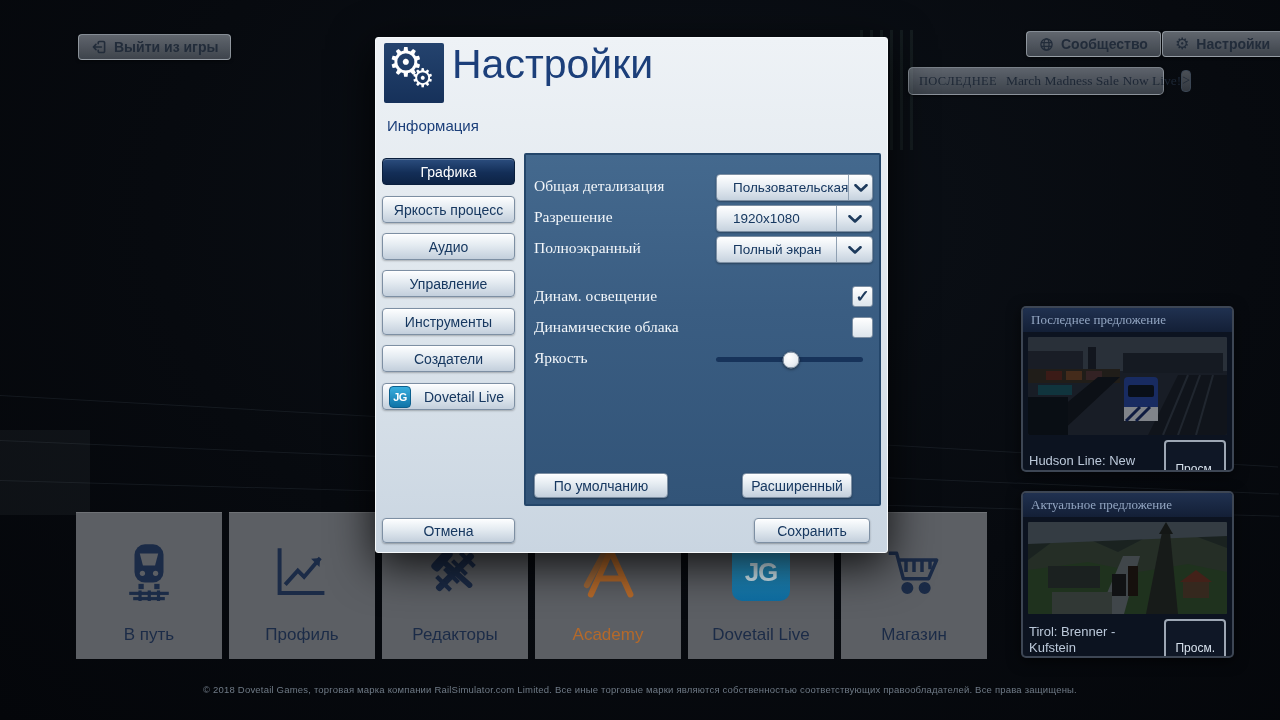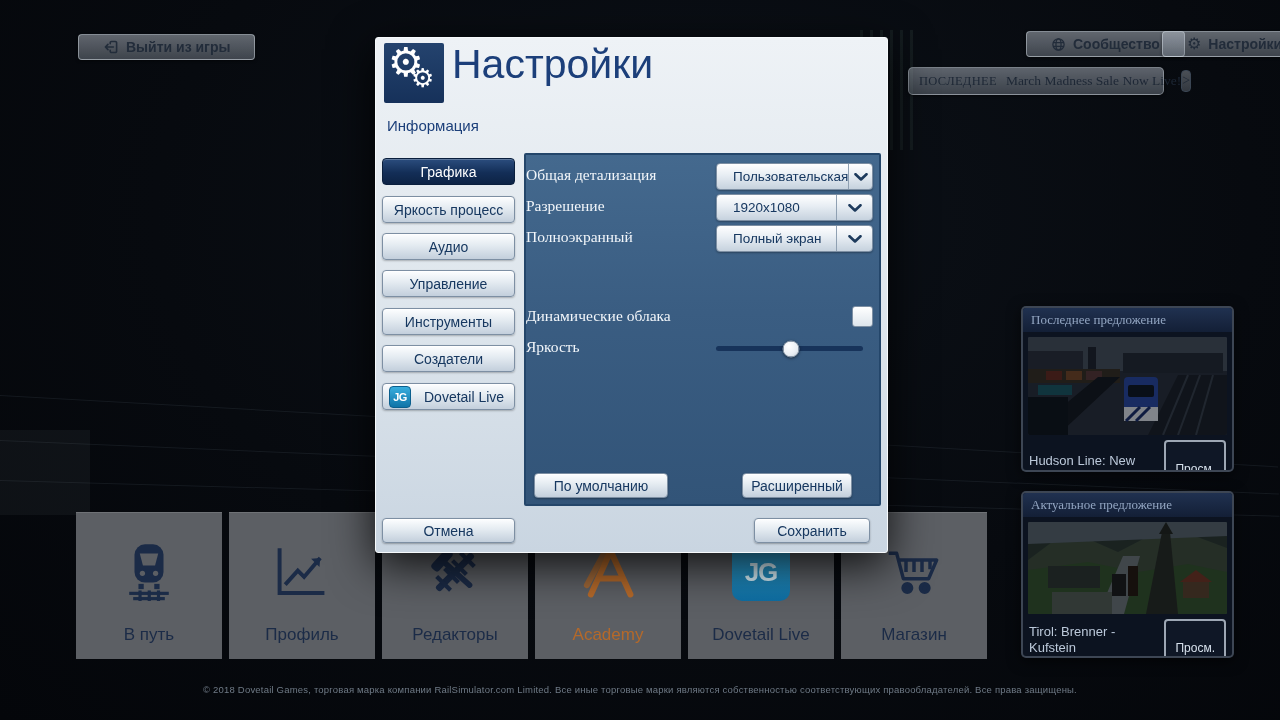--- a/index.html
+++ b/index.html
@@ -8,21 +8,21 @@
 
   #stage { position:absolute; inset:0; width:1280px; height:720px;
     background:radial-gradient(ellipse at 55% 30%, #0c1118 0%, #070a0f 55%, #04060a 100%);
     overflow:hidden; }
   .bg-wire { position:absolute; height:1px; background:rgba(150,170,190,0.10); transform-origin:left center; }
   .bg-band { position:absolute; left:0; top:430px; width:90px; height:85px; background:rgba(200,210,220,0.05); }
   .bg-struct { position:absolute; left:860px; top:30px; width:60px; height:120px;
     background:repeating-linear-gradient(90deg, rgba(120,160,140,0.10) 0 3px, transparent 3px 10px); }
 
   
-  .top-btn { position:absolute; display:flex; align-items:center; gap:7px; padding:0 24px;
+  .top-btn { position:absolute; display:flex; align-items:center; gap:7px; padding:0 12px;
     height:26px; background:linear-gradient(180deg, rgba(185,193,204,0.50), rgba(140,150,162,0.42));
     border:1px solid rgba(220,228,236,0.45); border-radius:4px;
     color:#222c3a; font-size:14px; font-weight:bold; cursor:pointer;
     box-shadow:0 1px 3px rgba(0,0,0,0.5); }
   .top-btn svg { display:block; }
 
   #news-banner { position:absolute; left:908px; top:67px; width:256px; height:28px;
     background:linear-gradient(180deg, rgba(178,186,198,0.50), rgba(130,140,152,0.42));
     border:1px solid rgba(215,222,230,0.40); border-radius:5px;
     display:flex; align-items:center; padding:0 5px 0 10px;
@@ -88,21 +88,21 @@
     background:linear-gradient(180deg,#38aede,#1074a8); border:1px solid #0b5f8d;
     display:flex; align-items:center; justify-content:center;
     color:#fff; font-weight:bold; font-size:11px; letter-spacing:-0.5px; }
 
   #modal-version { position:absolute; left:6px; top:482px; width:133px; text-align:center;
     font-family:"Liberation Serif", serif; font-size:14px; color:#1c3f7a; }
 
   #blue-panel { position:absolute; left:148px; top:115px; width:357px; height:353px;
     background:linear-gradient(180deg,#44698e 0%, #3a5d82 45%, #325478 100%);
     border:2px solid #24466a; border-radius:2px; }
-  .panel-row { position:absolute; left:0; right:6px; height:27px; }
+  .panel-row { position:absolute; left:8px; right:6px; height:27px;margin-top:11px; }
   .panel-label { position:absolute; left:0; top:3px; font-family:"Liberation Serif", serif;
     font-size:15.5px; color:#f2f6fa; }
   .dropdown { position:absolute; right:0; top:0; width:157px; height:27px;
     background:linear-gradient(180deg,#ffffff 0%, #e7edf3 45%, #c6d2de 100%);
     border:1px solid #7d8fa3; border-radius:4px; display:flex; cursor:pointer;
     box-shadow:0 1px 2px rgba(0,0,0,0.3); overflow:hidden; }
   .dropdown-value { flex:1; display:flex; align-items:center; padding-left:16px;
     font-size:13.5px; color:#173860; white-space:nowrap; }
   .dropdown-chevron { width:36px; border-left:1px solid #8fa0b2;
     display:flex; align-items:center; justify-content:center; }
@@ -377,20 +377,26 @@
         <div class="dropdown">
           <div class="dropdown-value">Полный экран</div>
           <div class="dropdown-chevron">
             <svg width="14" height="8" viewBox="0 0 14 8" fill="none" stroke="#1d3a5c" stroke-width="2.6" stroke-linecap="round" stroke-linejoin="round">
                 <path d="M1.5 1.2 L7 6.5 L12.5 1.2"></path>
               </svg>
           </div>
         </div>
       </div>
 
+      <div class="panel-row" style="top:118px;">
+        <span class="panel-label">Динам. освещение</span>
+        <div class="checkbox">
+          <span>✓</span>
+        </div>
+      </div>
       <div class="panel-row" style="top:149px;">
         <span class="panel-label">Динамические облака</span>
         <div class="checkbox">
           <span style="visibility: hidden;">✓</span>
         </div>
       </div>
 
       <div class="panel-row" style="top:180px;">
         <span class="panel-label">Яркость</span>
         <div class="slider-track">

